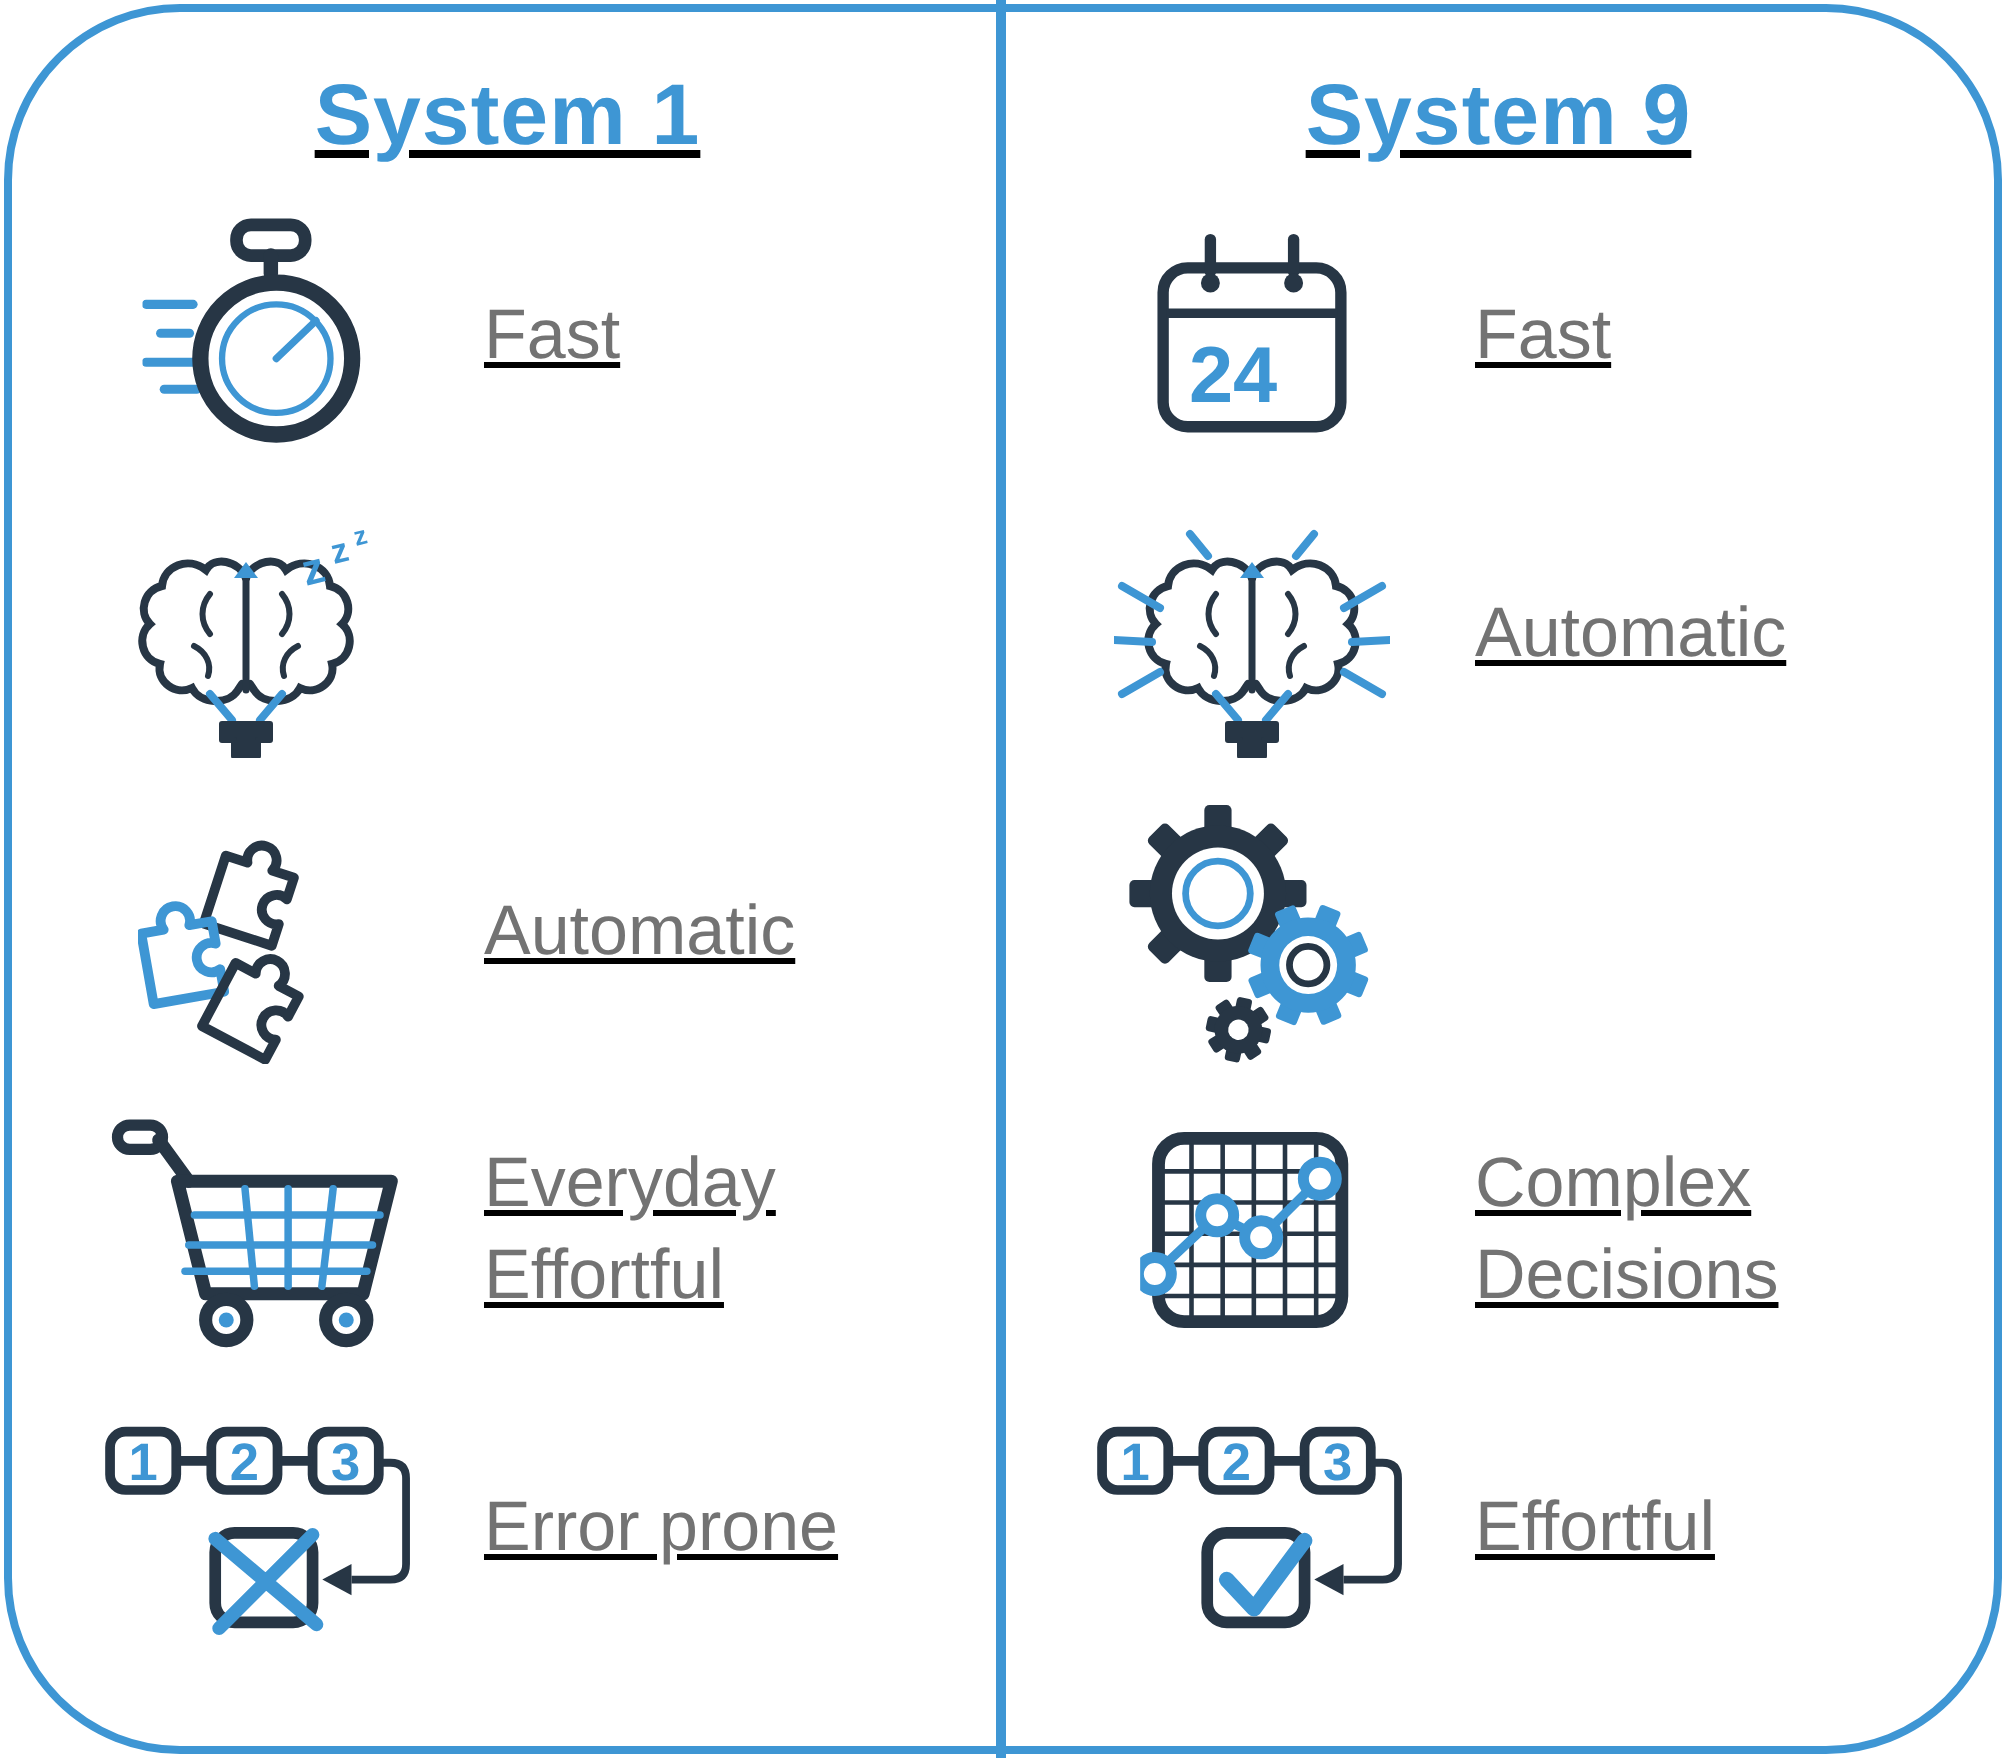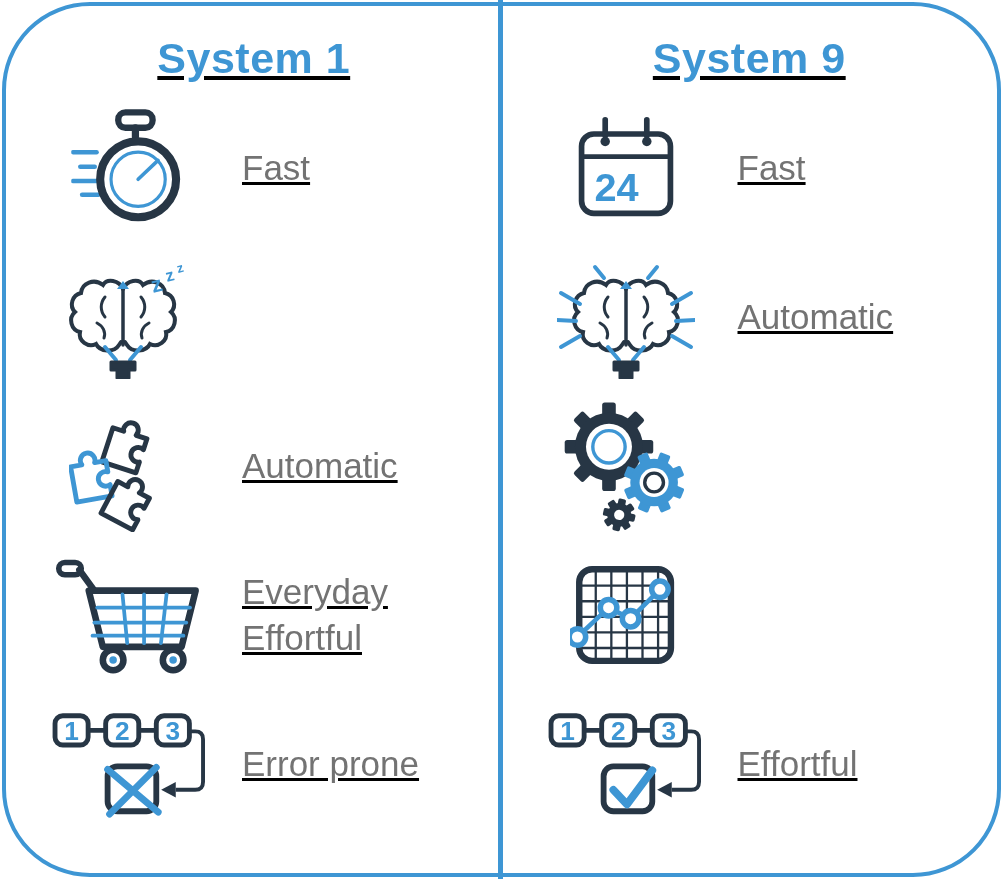--- a/index.html
+++ b/index.html
@@ -284,20 +284,21 @@
           </svg>
         </div>
     </div>
 
     <div class="row">
       <div class="icon-box">
           <svg width="112" height="110" viewBox="0 0 122 120">
             <use href="#sym-chart"></use>
           </svg>
         </div>
+      <div class="label">Complex Decisions</div>
     </div>
 
     <div class="row">
       <div class="icon-box">
           <svg width="158" height="111" viewBox="0 0 162 114">
             <use href="#sym-seq-check"></use>
           </svg>
         </div>
       <div class="label">Effortful</div>
     </div>

